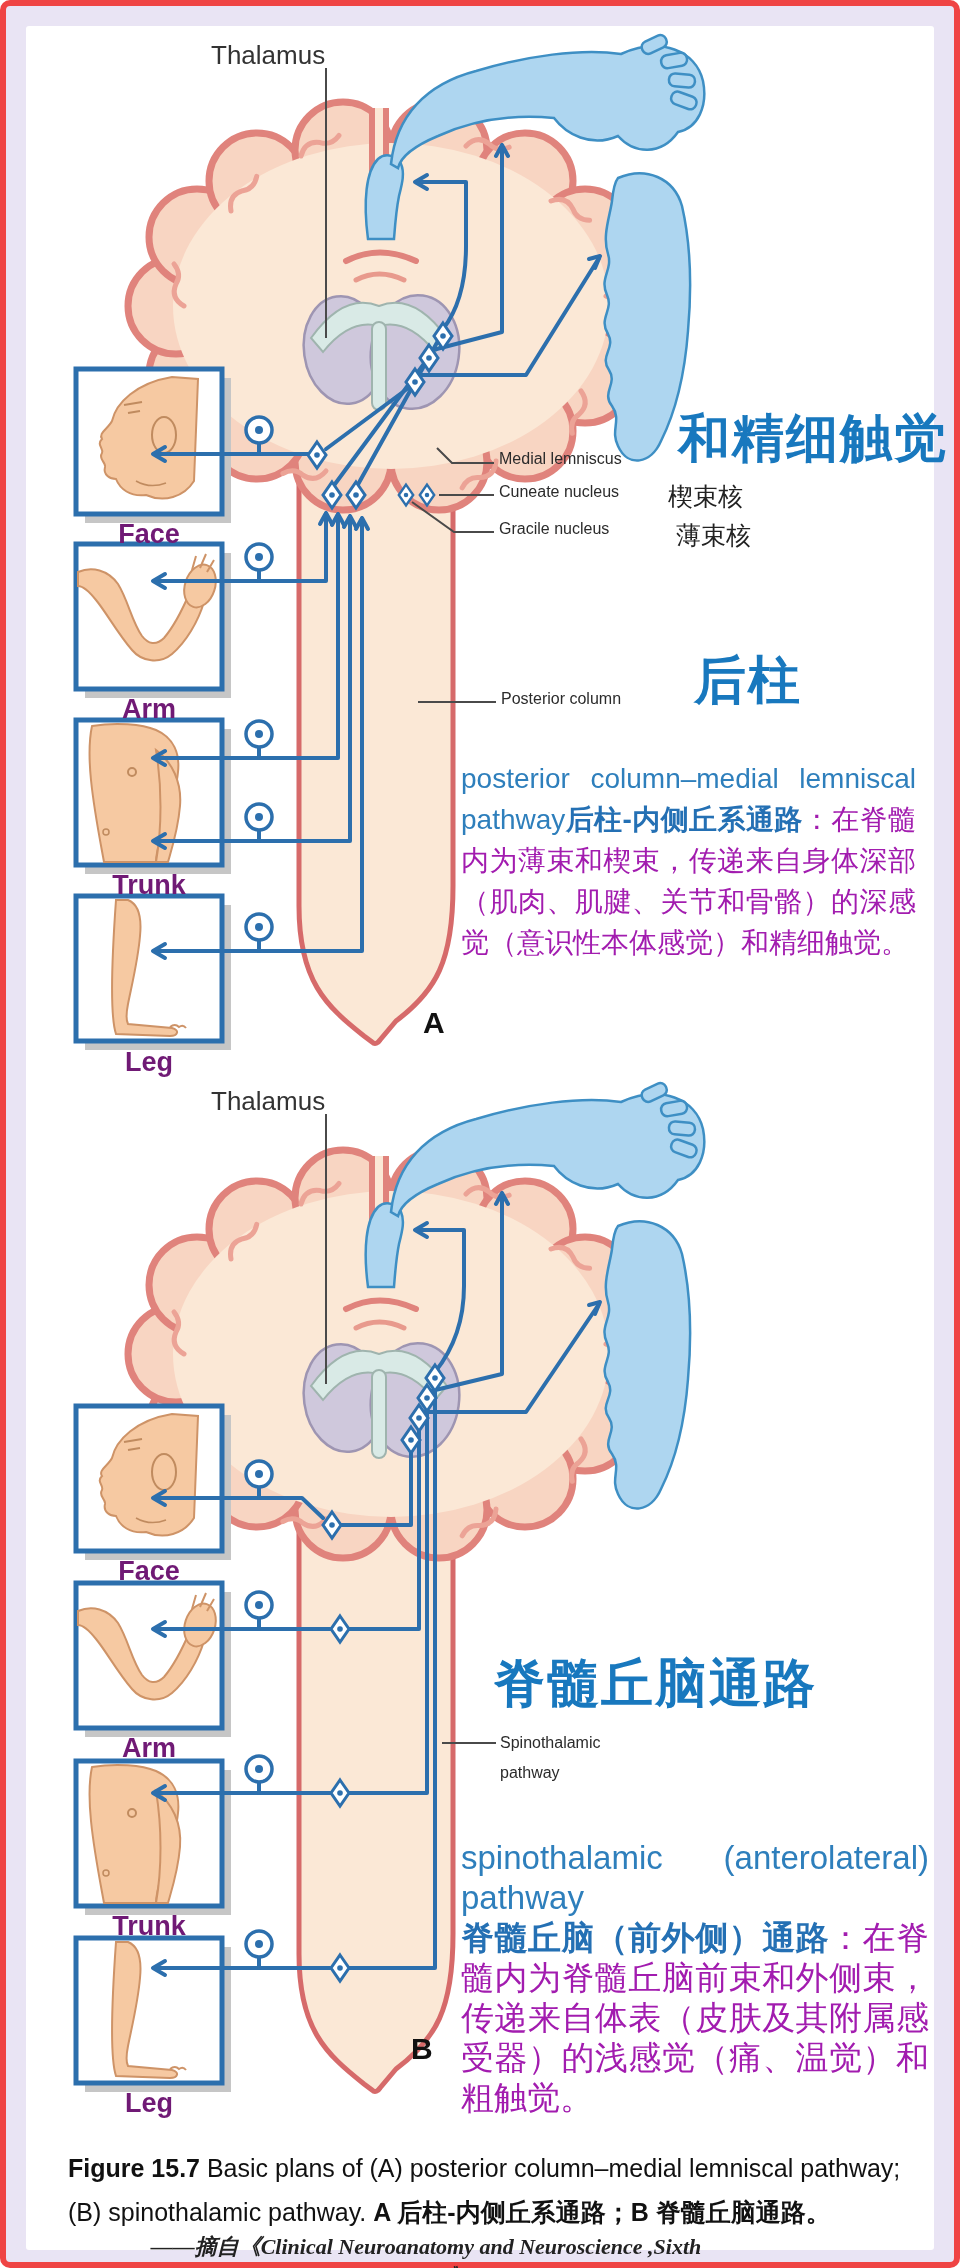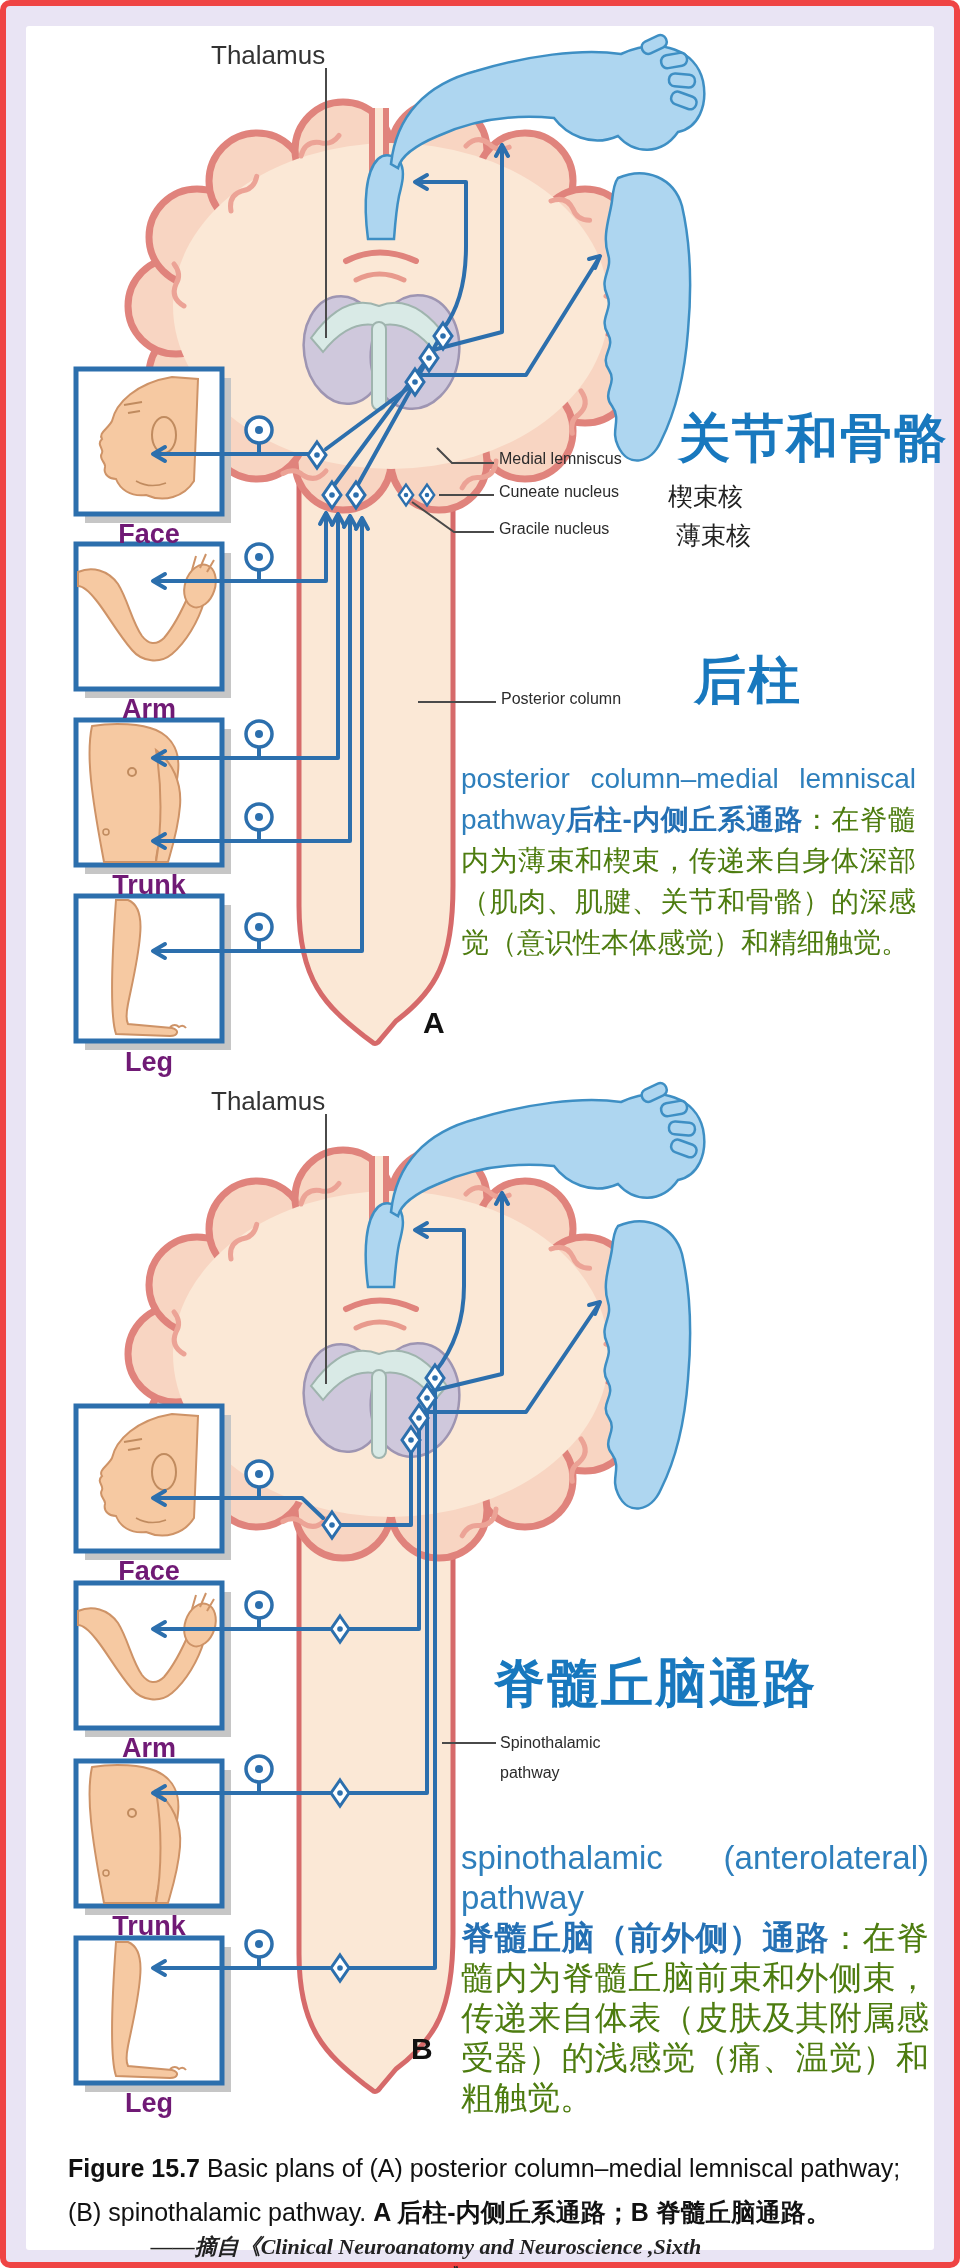--- a/index.html
+++ b/index.html
@@ -9,21 +9,21 @@
   svg.art{position:absolute;left:0;top:0;}
   .lbl{position:absolute;color:#2b2b2b;font-size:16px;white-space:nowrap;}
   .lbl-lg{position:absolute;color:#333;font-size:26px;white-space:nowrap;}
   .cnlbl{position:absolute;color:#222;font-size:25px;font-family:"Liberation Serif",serif;white-space:nowrap;}
   .heading{position:absolute;color:#1878BE;font-size:52px;font-weight:700;letter-spacing:2px;white-space:nowrap;}
   .partlbl{position:absolute;width:146px;text-align:center;font-size:27px;color:#701a75;font-weight:bold;}
   .letter{position:absolute;font-size:30px;font-weight:700;color:#111;}
   .para{position:absolute;font-size:28px;line-height:41px;color:#3579AF;text-align:justify;}
   .para .en{font-family:"Liberation Sans",sans-serif;color:#2E7FBC;}
   .para .cnb{font-weight:700;color:#2470B4;}
-  .para .cnt{font-family:Liberation Sans, sans-serif;color:#4d7c0f;}
+  .para .cnt{font-family:Liberation Sans, sans-serif;color:#a21caf;}
   .para2{font-size:33px;line-height:40px;}
   .caption{position:absolute;font-size:25px;line-height:44px;color:#111;margin-top:20px;}
   .caption .b{font-weight:700;}
   .citation{position:absolute;font-size:22px;font-style:italic;font-weight:700;
     font-family:"Liberation Serif",serif;color:#222;text-align:center;}
 </style>
 </head>
 <body>
 
 <div id="stage">
@@ -238,21 +238,21 @@
           <use href="#relay" x="421" y="1392"></use>
           <use href="#relay" x="429" y="1372"></use>
           <g fill="none" stroke="#4a4a4a" stroke-width="2">
             <path d="M320,1108 V1378"></path>
             <path d="M490,1737 H436"></path>
           </g>
         </g>
       </svg>
 
       <div class="lbl-lg" style="left:185px;top:14px;">Thalamus</div>
-      <div class="heading" style="left:652px;top:378px;">关节和骨骼</div>
+      <div class="heading" style="left:652px;top:378px;">和精细触觉</div>
       <div class="lbl" style="left:473px;top:424px;">Medial lemniscus</div>
       <div class="lbl" style="left:473px;top:457px;">Cuneate nucleus</div>
       <div class="cnlbl" style="left:642px;top:454px;">楔束核</div>
       <div class="lbl" style="left:473px;top:494px;">Gracile nucleus</div>
       <div class="cnlbl" style="left:650px;top:493px;">薄束核</div>
       <div class="lbl" style="left:475px;top:664px;">Posterior column</div>
       <div class="heading" style="left:668px;top:620px;">后柱</div>
       <div class="partlbl" style="left:50px;top:493px;">Face</div>
       <div class="partlbl" style="left:50px;top:668px;">Arm</div>
       <div class="partlbl" style="left:50px;top:844px;">Trunk</div>

